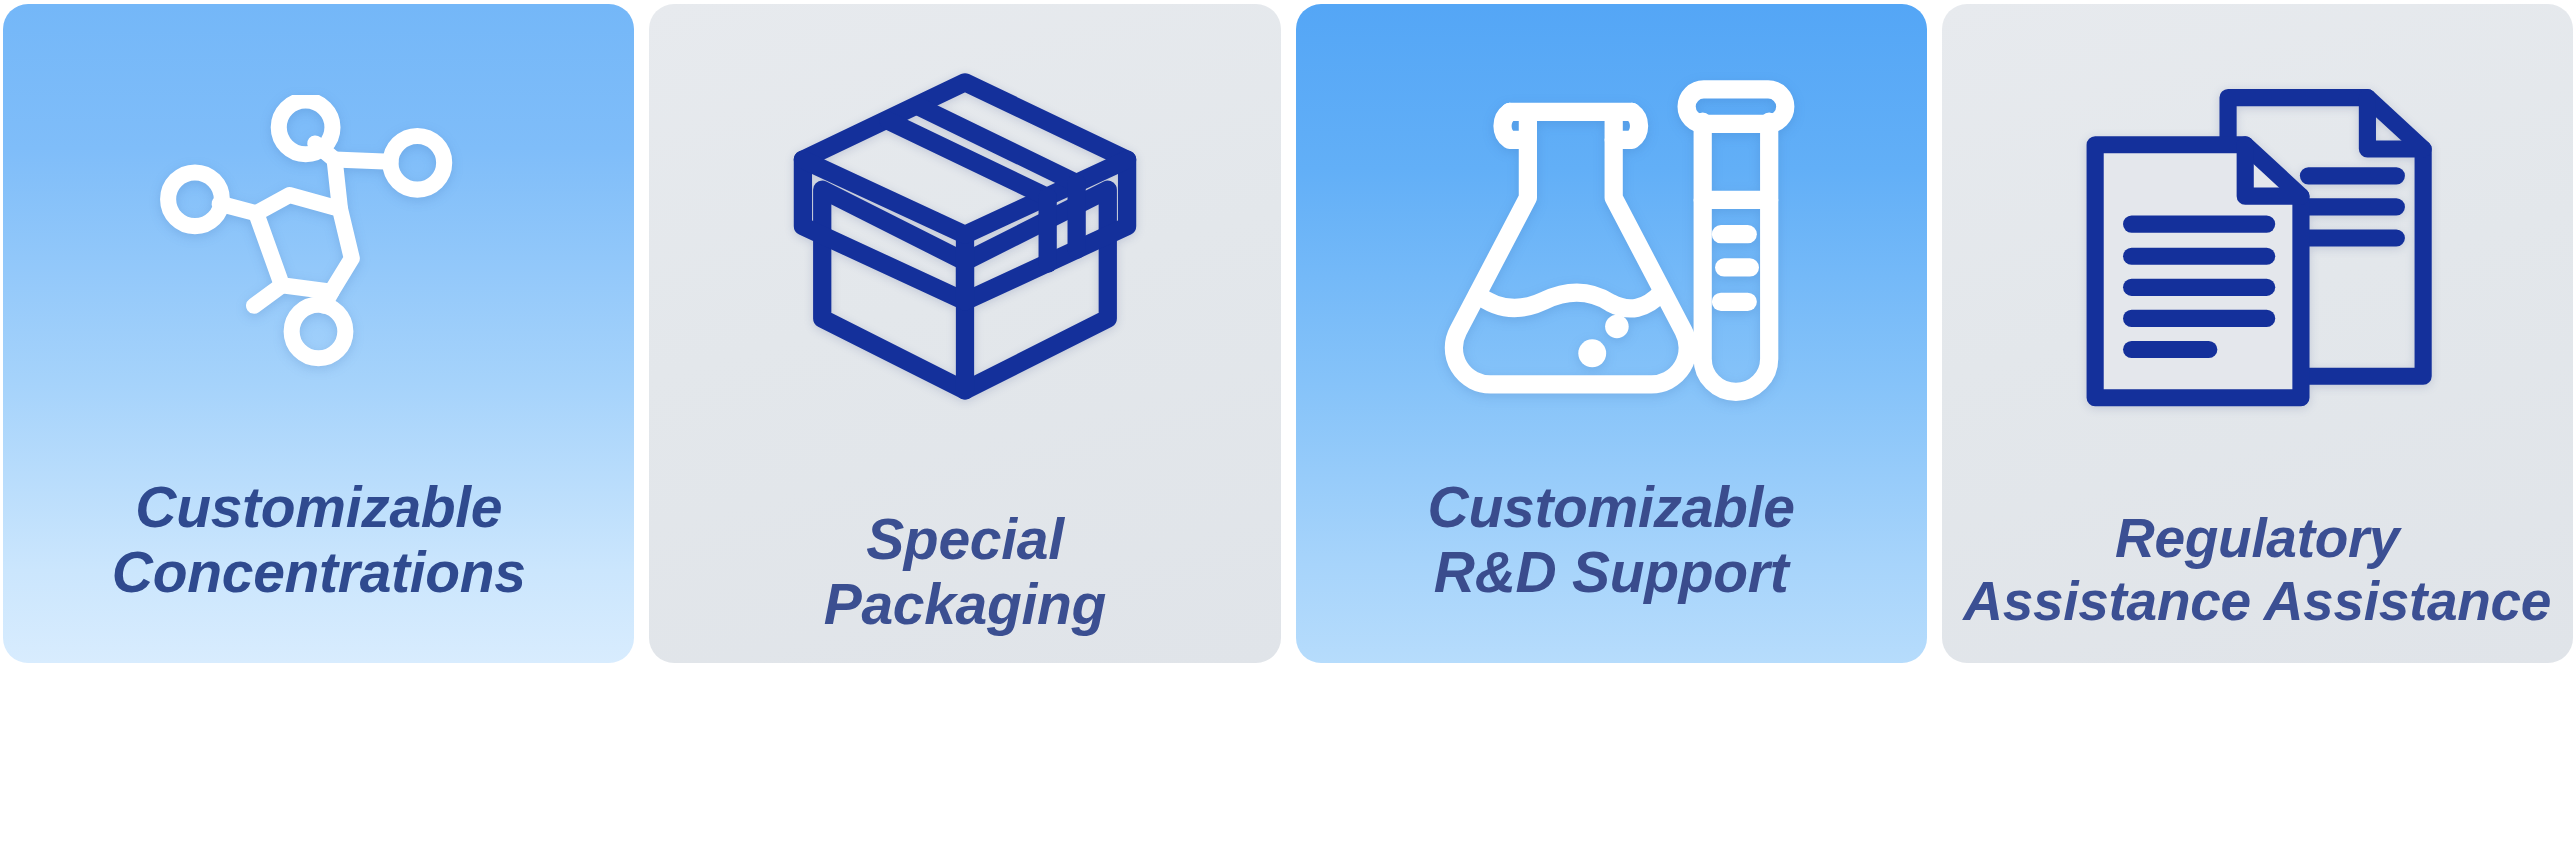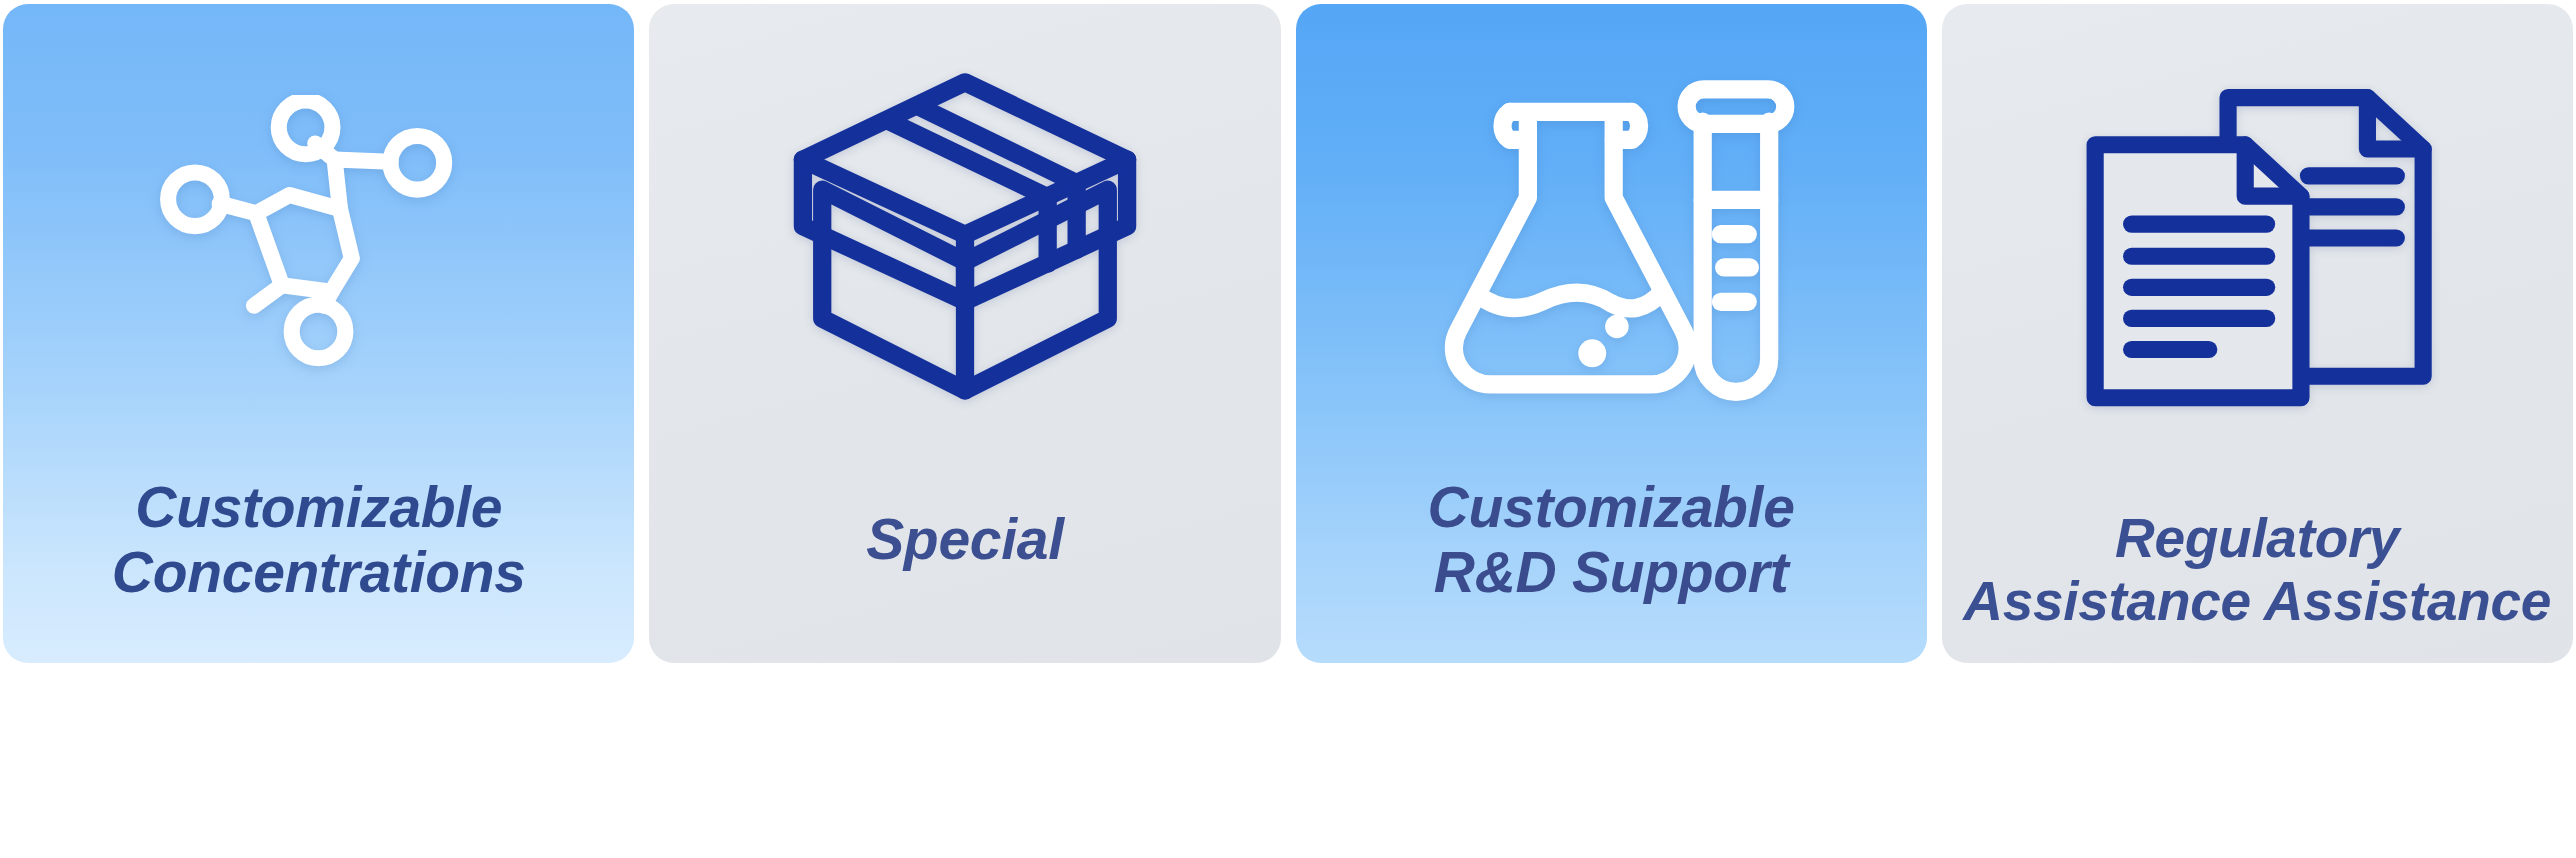--- a/index.html
+++ b/index.html
@@ -135,20 +135,21 @@
         <path d="M104 54 L252 125"></path>
         <path d="M131 40 L279 112"></path>
 
         <path d="M252 125 L252 187"></path>
         <path d="M279 112 L279 174"></path>
       </svg>
     </div>
 
     <div class="card-title title-navy-b">
       <span class="t-line">Special</span>
+      <span class="t-line">Packaging</span>
     </div>
   </div>
 
   <div class="feature-card card-blue-3 card-3">
 
     <div class="icon-wrap">
       <svg class="icon-white" width="370" height="349" viewBox="0 0 345 325" fill="none" stroke="#ffffff" stroke-width="17" stroke-linecap="round" stroke-linejoin="round">
 
         <path d="M78 38 H192 M95 38 V118 L30 242 a34 34 0 0 0 30 50 H210 a34 34 0 0 0 30 -50 L175 118 V38"></path>
 

